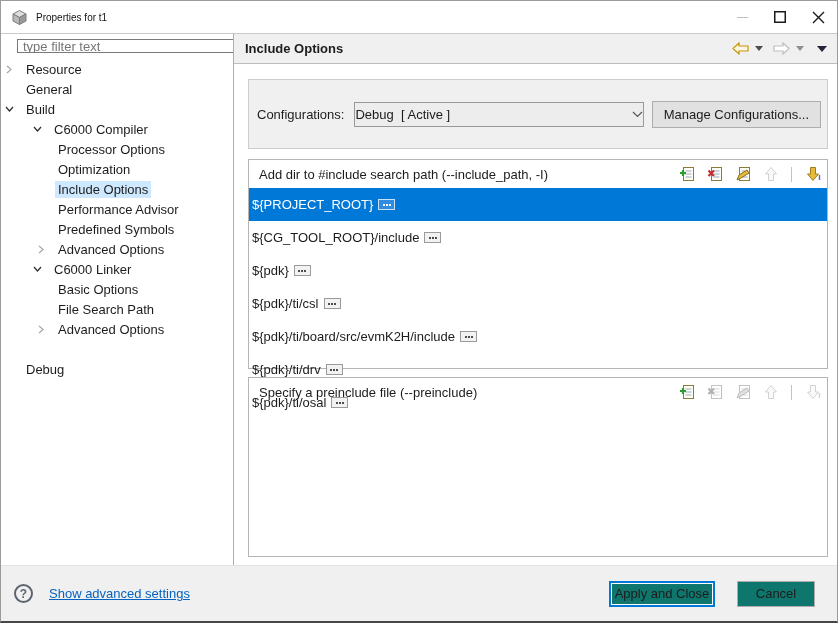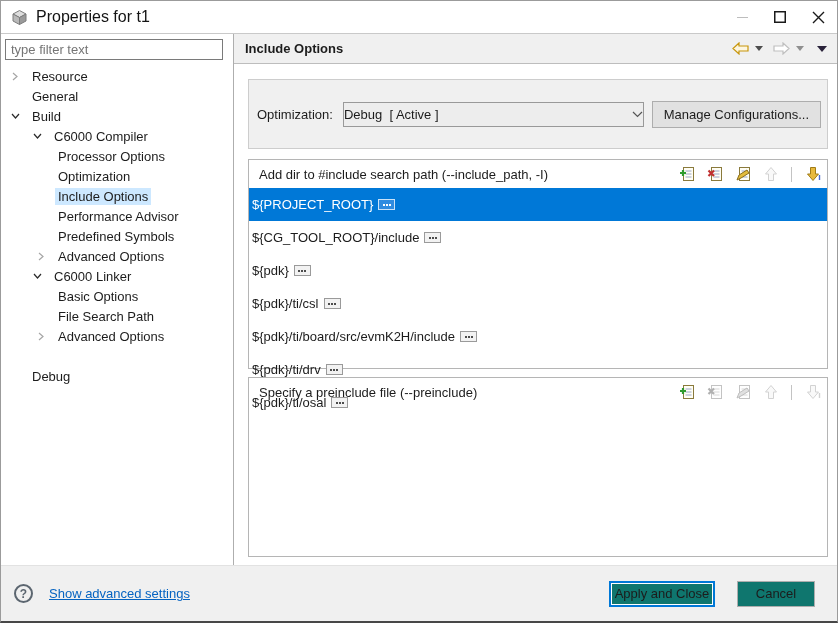--- a/index.html
+++ b/index.html
@@ -12,41 +12,41 @@
     width:838px; height:623px; display:flex; flex-direction:column;
     border:1px solid #9b9b9b; border-bottom:2px solid #474747; background:#fff;
     overflow:hidden;
   }
   
   .titlebar {
     height:33px; flex:0 0 33px; display:flex; align-items:center;
     background:#fff; border-bottom:1px solid #c9c9c9; padding-left:10px;
   }
   .titlebar .app-icon { width:17px; height:17px; margin-right:8px; display:flex; }
-  .titlebar .title { font-size:16px; color:#141414; white-space:pre; }
+  .titlebar .title { font-size:10px; color:#141414; white-space:pre; }
   .titlebar .spacer { flex:1; }
   .winbtn { width:38px; height:32px; display:flex; align-items:center; justify-content:center; }
   .min-glyph { width:11px; height:1px; background:#bdbdbd; }
   
   .bodyrow { flex:1 1 auto; display:flex; min-height:0; }
   .sidebar {
     width:233px; flex:0 0 233px; background:#fff; border-right:1px solid #aeaeae;
     padding-top:5px; overflow:hidden;
   }
   .filter-input {
-    display:block; width:218px; height:21px; margin:0 0 6px 4px; padding:0 5px;
+    display:block; width:218px; height:14px; margin:0 0 6px 16px; padding:0 5px;
     border:1px solid #7a7a7a; font-family:inherit; font-size:13px; color:#1c1c1c;
     background:#fff; outline:none;
   }
   .filter-input::placeholder { color:#757575; opacity:1; }
   .tree { margin-top:4px; }
   .trow { height:20px; display:flex; align-items:center; cursor:default; }
   .trow .chev { width:16px; height:16px; flex:0 0 16px; margin-right:6px;
     display:flex; align-items:center; justify-content:center; }
-  .lvl0 { padding-left:6px; }
+  .lvl0 { }
   .lvl1 { padding-left:28px; }
   .lvl2 { padding-left:32px; }
   .tlabel { white-space:pre; padding:1px 3px; }
   .tlabel.sel { background:#cde8ff; }
   
   .rightpane { flex:1 1 auto; display:flex; flex-direction:column; min-width:0; background:#fff; }
   .pane-header {
     height:30px; flex:0 0 30px; background:#f0f0f0; border-bottom:1px solid #bdbdbd;
     display:flex; align-items:center; padding:0 8px 0 11px;
   }
@@ -268,21 +268,21 @@
             <svg width="10" height="6" viewBox="0 0 10 6">
                 <polygon points="0,0 10,0 5,6" fill="#29223a"></polygon>
               </svg>
           </span>
         </div>
       </div>
 
       <div class="content">
 
         <div class="config-box">
-          <span class="clabel">Optimization:</span>
+          <span class="clabel">Configurations:</span>
           <div class="combo">
             <span class="cvalue">Debug  [ Active ]</span>
             <svg width="11" height="7" viewBox="0 0 11 7">
                 <polyline points="1,1 5.5,5.5 10,1" fill="none" stroke="#555" stroke-width="1.2"></polyline>
               </svg>
           </div>
           <button class="manage-btn">Manage Configurations...</button>
         </div>
 
         <div class="group-box includes">

